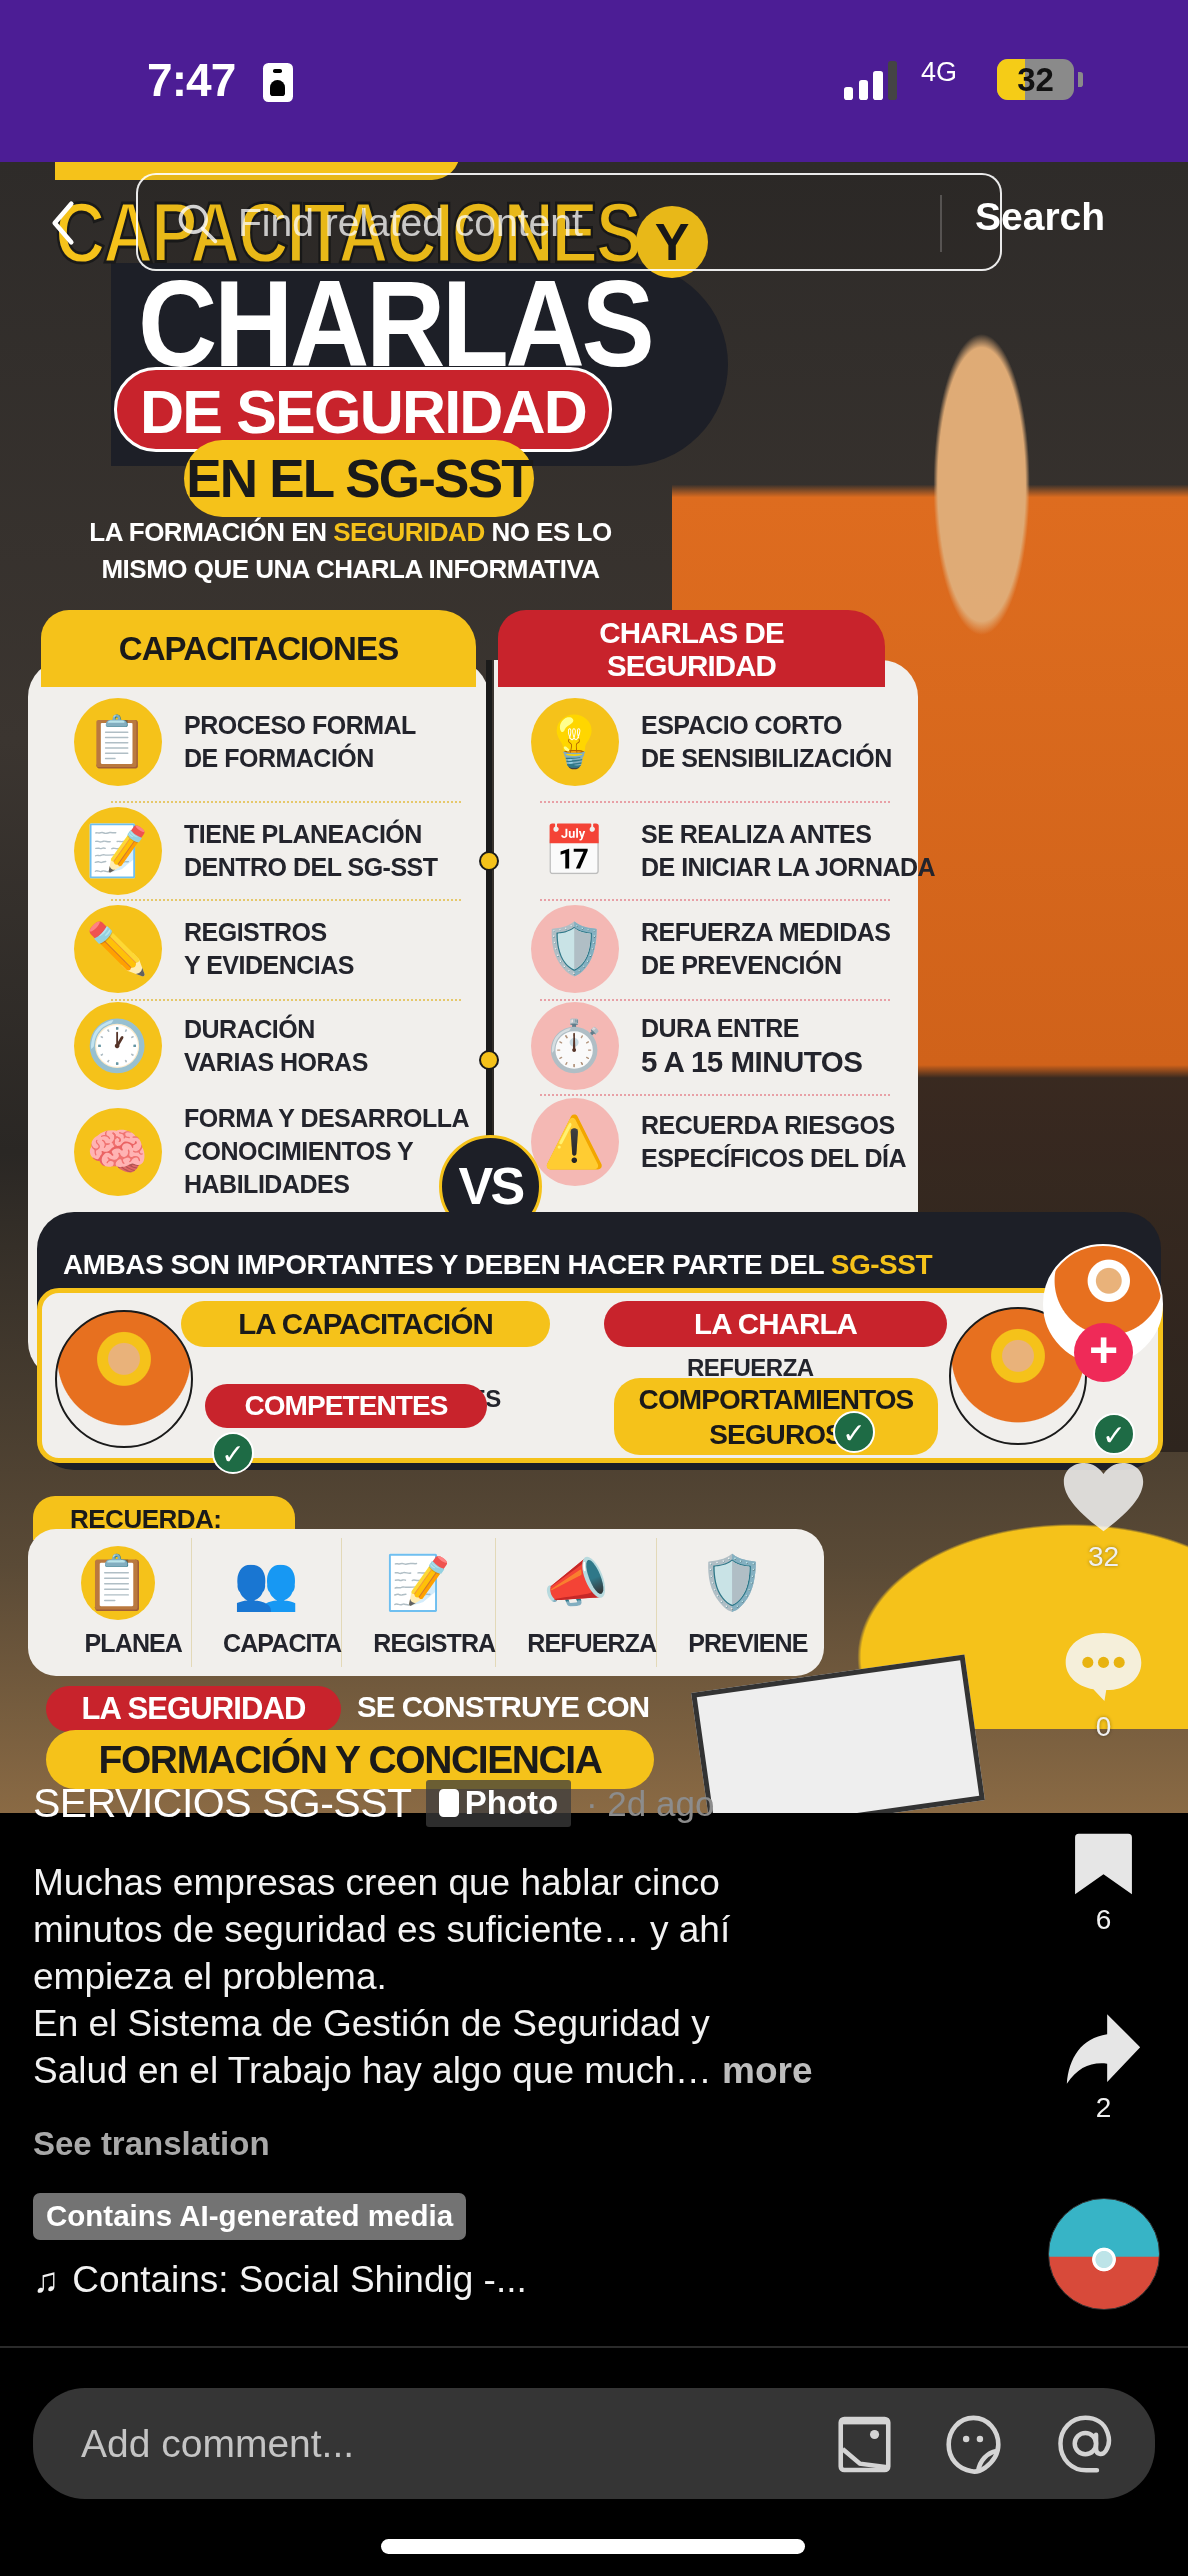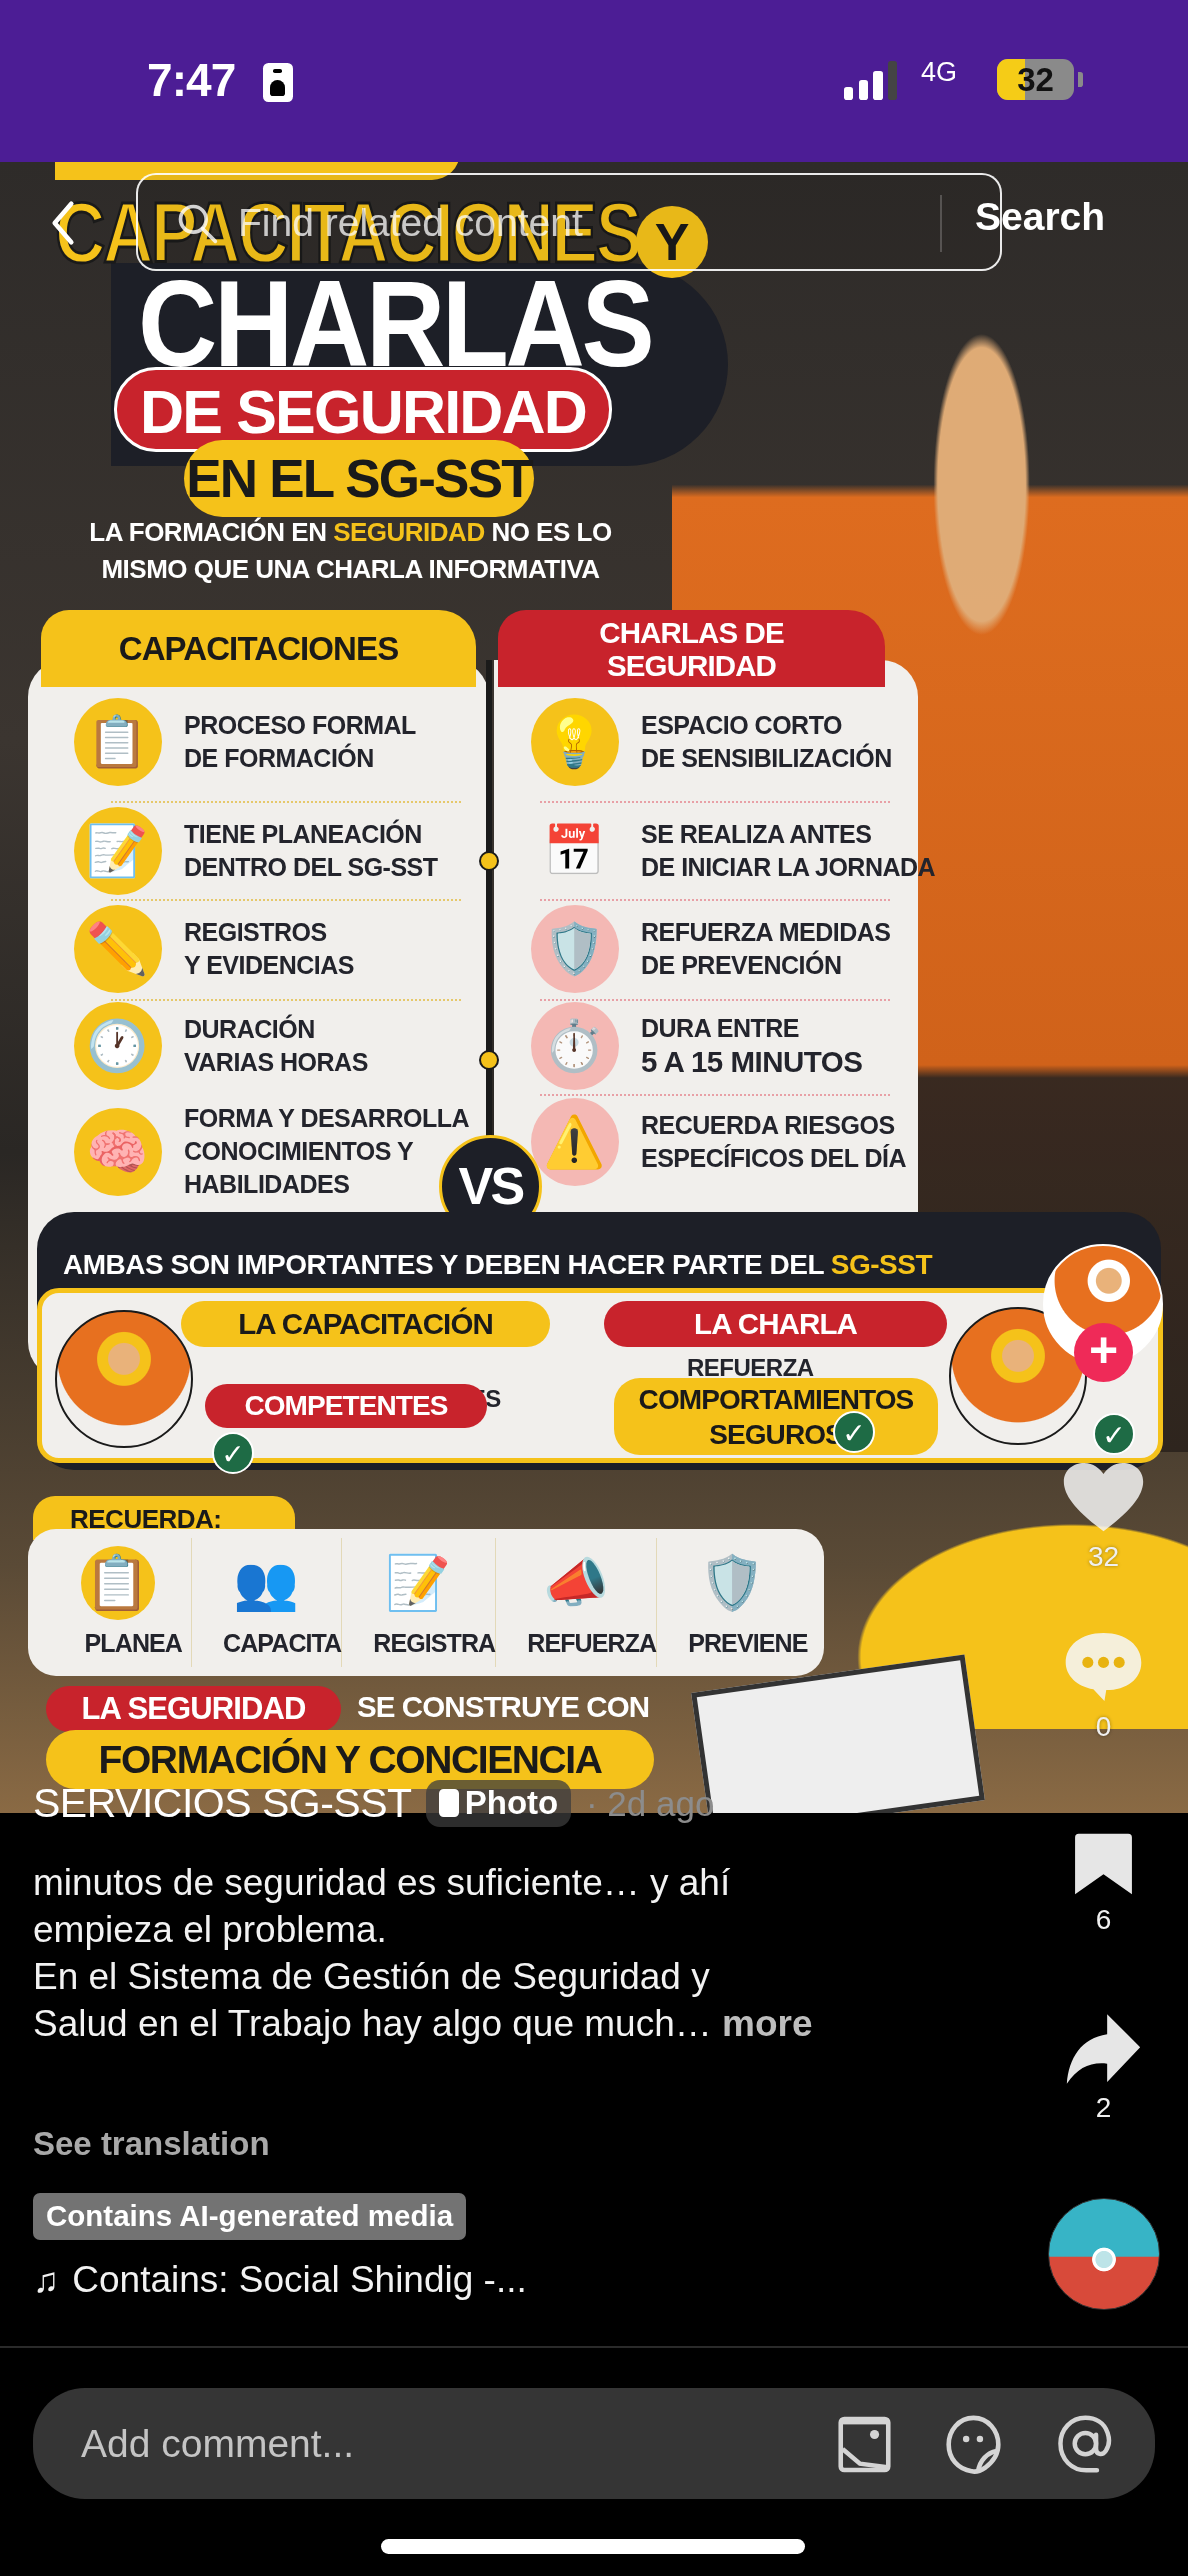--- a/index.html
+++ b/index.html
@@ -94,21 +94,21 @@
 
   
   .rail-avatar { position: absolute; left: 1043px; top: 1244px; width: 120px; height: 120px; border-radius: 50%; background: radial-gradient(circle at 55% 30%, #e9b27a 0 12%, #fff 13% 20%, #e7701f 21% 52%, #fff 53%); border: 2.8px solid #fff; }
   .follow-btn { position: absolute; left: 1074px; top: 1323px; width: 59px; height: 59px; border-radius: 50%; background: #ef2a58; color: #fff; font-size: 50px; font-weight: 700; text-align: center; line-height: 55px; }
   .rail-btn { position: absolute; left: 1050px; width: 107px; display: flex; flex-direction: column; align-items: center; }
   .rail-count { font-size: 28px; font-weight: 500; color: #f0f0f0; margin-top: 5.5px; text-shadow: 0 0 3.7px rgba(0,0,0,.4); }
 
   
   .author-row { position: absolute; left: 33px; top: 1780px; display: flex; align-items: center; gap: 14.7px; }
   .author-name { font-size: 41px; font-weight: 500; color: #fff; letter-spacing: -0.5px; }
-  .photo-chip { display: flex; align-items: center; gap: 5.5px; background: rgba(60,60,60,.75); border-radius: 14px; padding: 3.7px 13px 5.5px; font-size: 33px; font-weight: 600; color: #fff; }
+  .photo-chip { display: flex; align-items: center; gap: 5.5px; background: rgba(60,60,60,.75); border-radius: 3px; padding: 3.7px 13px 5.5px; font-size: 33px; font-weight: 600; color: #fff; }
   .photo-chip .chip-icon { width: 20px; height: 28px; border: 3.7px solid #fff; border-radius: 4.6px; background: #fff; }
   .post-time { font-size: 35px; color: #8c8c8c; }
   .caption { position: absolute; left: 33px; top: 1859px; width: 931px; font-size: 37px; line-height: 47px; color: #f2f2f2; }
   .caption p { margin: 0; }
   .more-link { color: #bdbdbd; font-weight: 600; }
   .see-translation { position: absolute; left: 33px; top: 2125px; font-size: 33px; font-weight: 700; color: #a8a8a8; }
   .ai-chip { position: absolute; left: 33px; top: 2193px; background: #737373; border-radius: 7px; padding: 5.5px 13px 7.4px; font-size: 29.5px; font-weight: 600; color: #fff; }
   .music-row { position: absolute; left: 33px; top: 2259px; display: flex; align-items: center; gap: 13px; font-size: 37px; color: #f2f2f2; }
   .music-icon { font-size: 35px; }
   .music-disc { position: absolute; left: 1048px; top: 2198px; width: 112px; height: 112px; border-radius: 50%; background: radial-gradient(circle at 50% 55%, #bde4e8 0 10%, #fff 11% 14%, transparent 15%), linear-gradient(180deg, #37b4c6 0 52%, #d84a3a 53%); border: 1.8px solid #333; }
@@ -316,20 +316,21 @@
 <div class="author-row">
   <span class="author-name">SERVICIOS SG-SST</span>
   <span class="photo-chip">
       <span class="chip-icon"></span>
       <span>Photo</span>
     </span>
   <span class="post-time">· 2d ago</span>
 </div>
 
 <div class="caption">
+  <p>Muchas empresas creen que hablar cinco</p>
   <p>minutos de seguridad es suficiente… y ahí</p>
   <p>empieza el problema.</p>
   <p>En el Sistema de Gestión de Seguridad y</p>
   <p><span>Salud en el Trabajo hay algo que much…</span><span class="more-link"> more</span></p>
 </div>
 
 <div class="see-translation">See translation</div>
 <div class="ai-chip">Contains AI-generated media</div>
 <div class="music-row">
   <span class="music-icon">♫</span>

